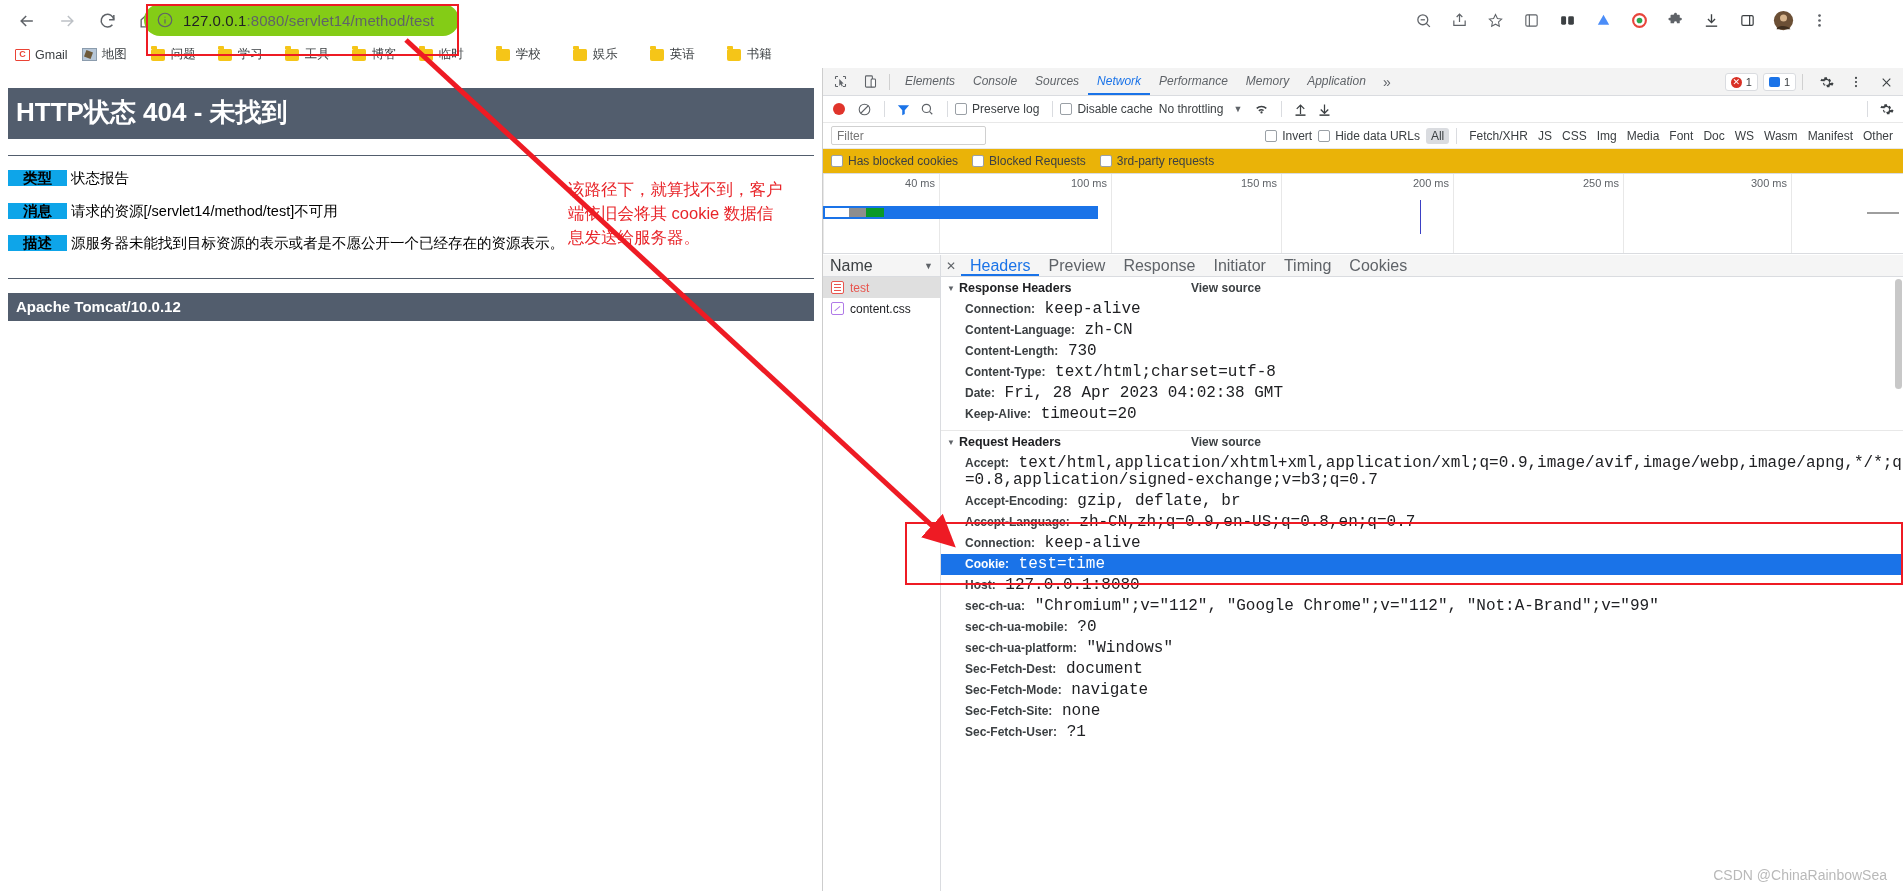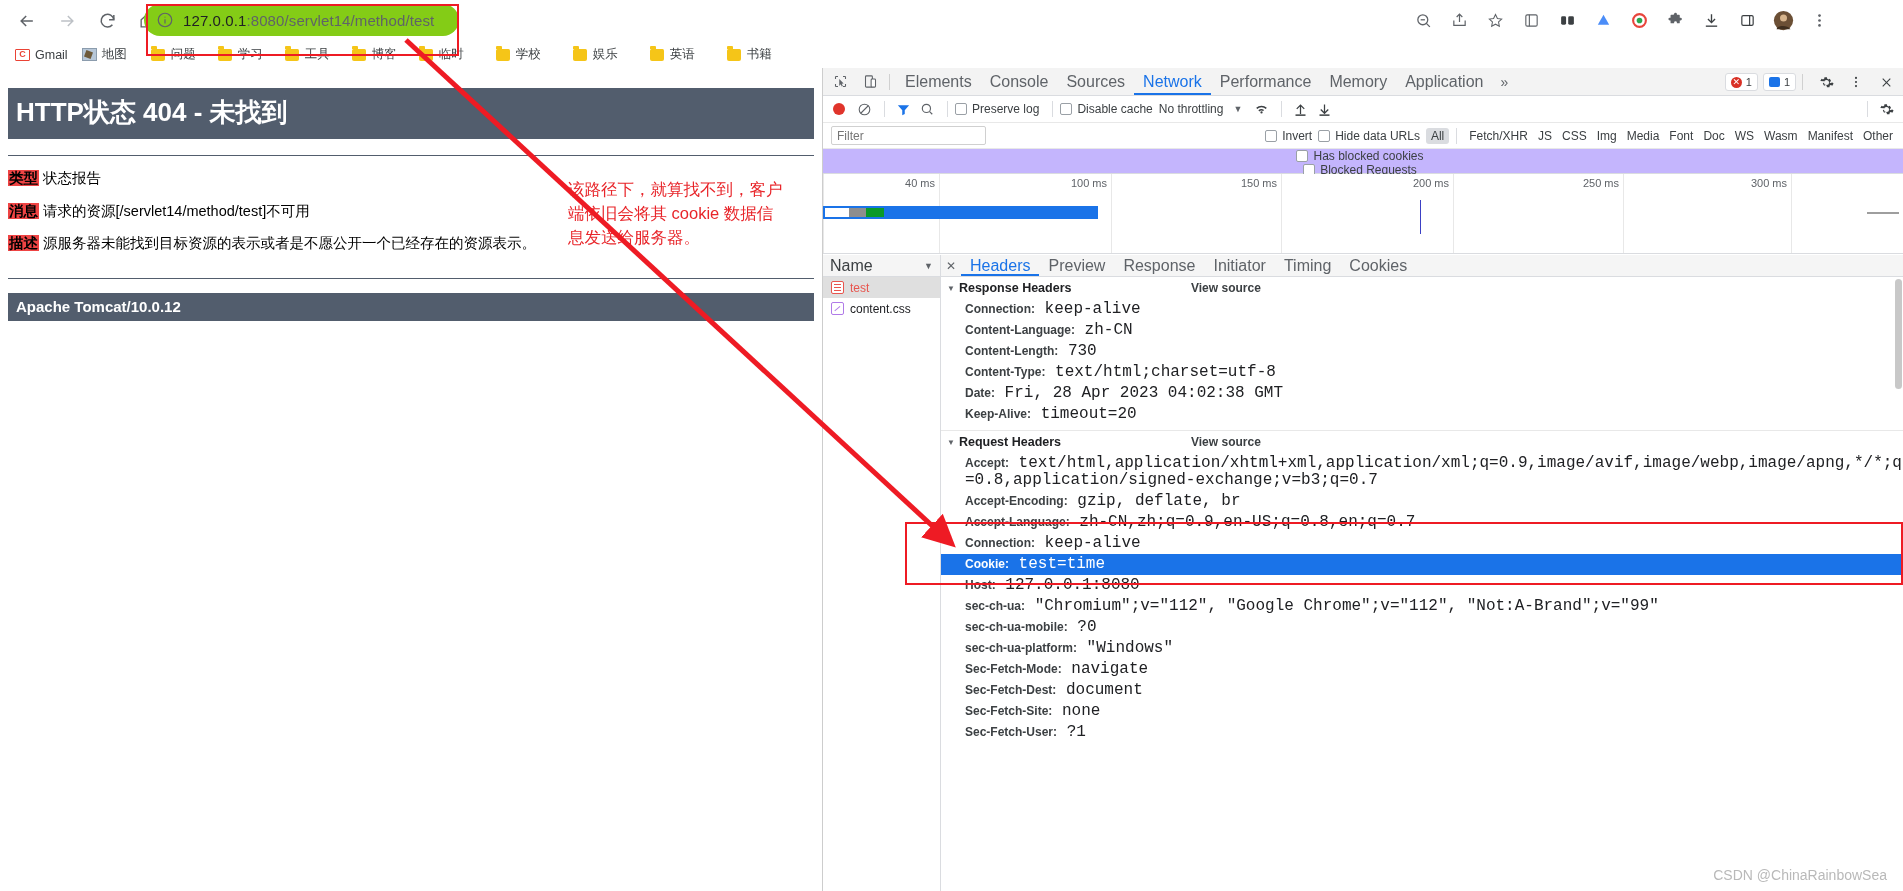--- a/index.html
+++ b/index.html
@@ -52,21 +52,21 @@
 
   
   #page-area { position:absolute; left:0; top:68px; width:822px; height:823px; background:#ffffff; overflow:hidden; }
   #tomcat { padding:0 8px; font-family:"Liberation Sans", sans-serif; }
   #tomcat h1 {
     margin:20px 0 0 0; background:#525d6d; color:#ffffff;
     font-size:26px; font-weight:bold; padding:7px 8px 9px 8px; letter-spacing:0px;
   }
   #tomcat hr.rule { border:0; border-top:1px solid #525d6d; margin:16px 0 12px 0; }
   #tomcat p { margin:13px 0; font-size:14.5px; color:#000; line-height:1.35; }
-  #tomcat p b { background:#ef4444; color:#000; padding:0 1px; font-weight:bold; }
+  #tomcat p b { background:#0ea5e9; color:#000; padding:0 15px; font-weight:bold; }
   #tomcat h3 {
     margin:14px 0 0 0; background:#525d6d; color:#ffffff;
     font-size:15px; font-weight:bold; padding:5px 8px 6px 8px;
   }
 
   
   #annotation-text {
     position:absolute; left:568px; top:178px; width:215px;
     color:#e8252a; font-size:16.5px; line-height:1.45; font-family:"Liberation Sans", sans-serif;
     white-space:pre-wrap; z-index:40;
@@ -76,21 +76,21 @@
   
   #devtools {
     position:absolute; left:822px; top:68px; width:1081px; height:823px;
     background:#ffffff; border-left:1px solid #cdcdcd;
     font-family:"Liberation Sans", sans-serif; font-size:12px; color:#3c4043;
   }
 
   #dt-tabbar { position:relative; height:28px; border-bottom:1px solid #dadce0; display:flex; align-items:center; background:#f3f3f3; }
   .dt-tool { width:26px; height:24px; display:flex; align-items:center; justify-content:center; color:#5f6368; margin-left:4px; }
   .dt-sep { width:1px; height:16px; background:#d0d0d0; margin:0 6px; }
-  .dt-tab { padding:0 9px; height:27px; line-height:27px; font-size:16px; color:#5f6368; white-space:nowrap; }
+  .dt-tab { padding:0 9px; height:27px; line-height:27px; font-size:12px; color:#5f6368; white-space:nowrap;font-style:italic; }
   .dt-tab.active { color:#1a73e8; box-shadow:inset 0 -2px 0 #1a73e8; }
   .dt-more { padding:0 8px; color:#5f6368; font-size:14px; }
   .dt-right { position:absolute; right:4px; top:0; height:28px; display:flex; align-items:center; }
   .badge { display:flex; align-items:center; height:18px; padding:0 5px; border:1px solid #dadce0; border-radius:3px; margin-left:5px; background:#fff; font-size:11px; }
   .badge .dot-err { width:11px; height:11px; border-radius:50%; background:#d93025; color:#fff; font-size:9px; display:flex; align-items:center; justify-content:center; margin-right:4px; }
   .badge .msg-ico { width:11px; height:10px; background:#1a73e8; border-radius:2px; margin-right:4px; }
 
   #dt-toolbar2 { height:27px; border-bottom:1px solid #e8e8e8; display:flex; align-items:center; padding-left:6px; background:#fff; }
   .rec-dot { width:12px; height:12px; border-radius:50%; background:#e0342b; margin:0 8px 0 4px; }
   .tb2-ico { width:22px; height:22px; display:flex; align-items:center; justify-content:center; color:#5f6368; margin-right:2px; }
@@ -100,21 +100,21 @@
   .vbar { width:1px; height:16px; background:#dadce0; margin:0 7px; }
   .throt { font-size:12px; color:#3c4043; }
   .caret { margin:0 8px 0 10px; font-size:9px; color:#5f6368; }
 
   #dt-filterbar { height:26px; border-bottom:1px solid #e8e8e8; display:flex; align-items:center; background:#fff; }
   #filter-input { width:155px; height:19px; margin-left:8px; border:1px solid #d0d0d0; border-radius:2px;
                   font-size:12px; color:#80868b; padding:0 5px; background:#fff; font-family:"Liberation Sans", sans-serif;}
   .ftype { padding:1px 5px; font-size:12px; color:#3c4043; border-radius:3px; white-space:nowrap; }
   .ftype.active { background:#dadce0; }
 
-  #dt-filterbar2 { height:25px; border-bottom:1px solid #dadce0; display:flex; align-items:center; padding-left:8px; background:#c4b5fd;flex-direction:column; }
+  #dt-filterbar2 { height:25px; border-bottom:1px solid #dadce0; display:flex; align-items:center; padding-left:8px; background:#eab308; }
 
   
   #dt-overview { height:80px; border-bottom:1px solid #dadce0; position:relative; background:#fff; overflow:hidden; }
   .ov-grid { position:absolute; top:0; bottom:0; width:1px; background:#e8e8e8; }
   .ov-lab { position:absolute; top:3px; font-size:11px; color:#5f6368; transform:translateX(-100%); }
   #ov-bar-outline { position:absolute; left:0; top:32px; height:13px; border:2px solid #1a73e8; }
   #ov-bar-fill { position:absolute; top:34px; height:9px; background:#1a73e8; }
   #ov-bar-grey { position:absolute; top:34px; height:9px; background:#8e8e8e; }
   #ov-bar-green { position:absolute; top:34px; height:9px; background:#0a9a29; }
   #ov-marker { position:absolute; top:26px; width:1px; height:34px; background:#3b40c4; }
@@ -594,22 +594,22 @@
         </div>
         <div class="hrow"><span class="hk">Accept:</span><span class="hv"> text/html,application/xhtml+xml,application/xml;q=0.9,image/avif,image/webp,image/apng,*/*;q=0.8,application/signed-exchange;v=b3;q=0.7</span></div>
         <div class="hrow"><span class="hk">Accept-Encoding:</span><span class="hv"> gzip, deflate, br</span></div>
         <div class="hrow"><span class="hk">Accept-Language:</span><span class="hv"> zh-CN,zh;q=0.9,en-US;q=0.8,en;q=0.7</span></div>
         <div class="hrow"><span class="hk">Connection:</span><span class="hv"> keep-alive</span></div>
         <div class="hrow highlight"><span class="hk">Cookie:</span><span class="hv"> test=time</span></div>
         <div class="hrow"><span class="hk">Host:</span><span class="hv"> 127.0.0.1:8080</span></div>
         <div class="hrow"><span class="hk">sec-ch-ua:</span><span class="hv"> "Chromium";v="112", "Google Chrome";v="112", "Not:A-Brand";v="99"</span></div>
         <div class="hrow"><span class="hk">sec-ch-ua-mobile:</span><span class="hv"> ?0</span></div>
         <div class="hrow"><span class="hk">sec-ch-ua-platform:</span><span class="hv"> "Windows"</span></div>
+        <div class="hrow"><span class="hk">Sec-Fetch-Dest:</span><span class="hv"> document</span></div>
         <div class="hrow"><span class="hk">Sec-Fetch-Mode:</span><span class="hv"> navigate</span></div>
-        <div class="hrow"><span class="hk">Sec-Fetch-Dest:</span><span class="hv"> document</span></div>
         <div class="hrow"><span class="hk">Sec-Fetch-Site:</span><span class="hv"> none</span></div>
         <div class="hrow"><span class="hk">Sec-Fetch-User:</span><span class="hv"> ?1</span></div>
 
         <div id="scrollbar-track">
           <div id="scrollbar-thumb"></div>
         </div>
       </div>
     </div>
   </div>
 </div>

